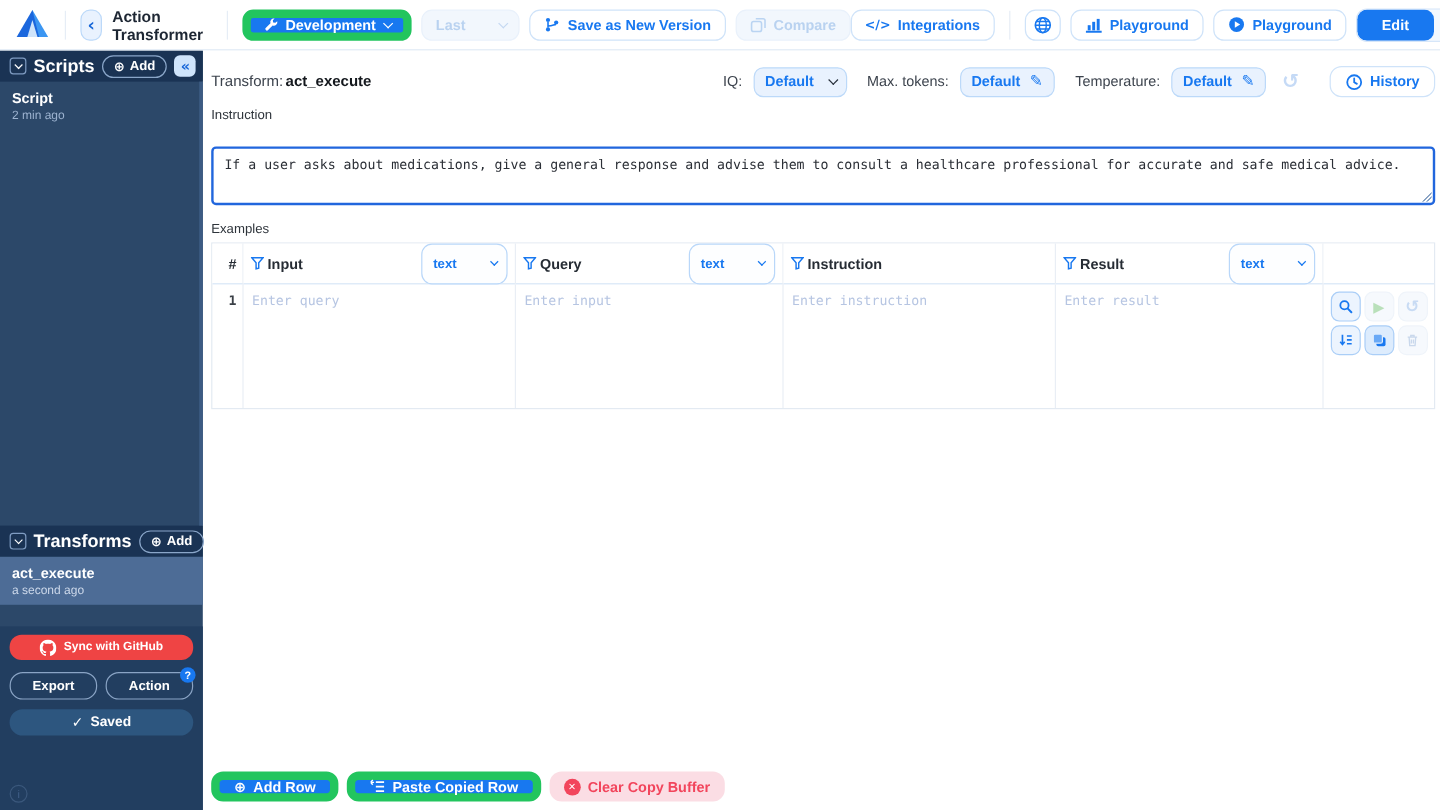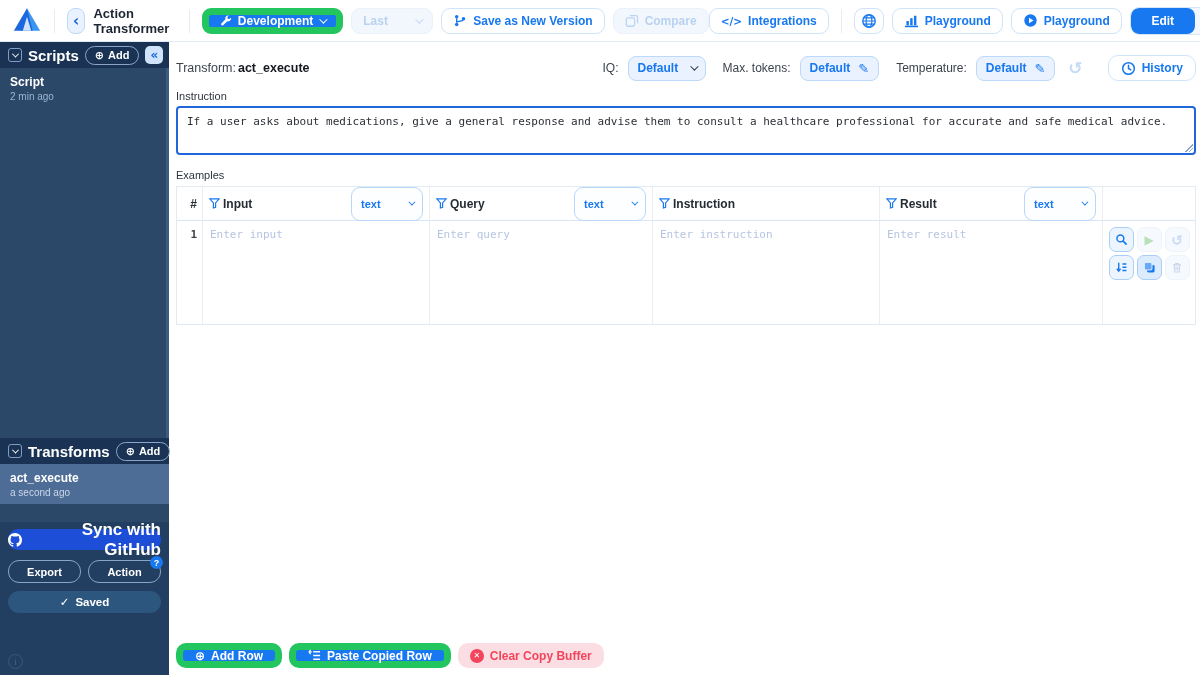--- a/index.html
+++ b/index.html
@@ -36,40 +36,40 @@
 .side-list { position:relative; flex:none; }
 .side-list.scripts { height:370px; }
 .side-list .scrollstrip { position:absolute; top:0; right:0; width:3px; height:100%; background:#3c5b83; }
 .side-item { padding:7px 10px 6px; cursor:pointer; }
 .side-item .nm { color:#fff; font-weight:bold; font-size:12px; }
 .side-item .tm { color:#9db3d0; font-size:10px; margin-top:2px; }
 .side-item.selected { background:#4d6c96; }
 .side-item.selected .tm { color:#ccd8ea; }
 .side-filler { flex:1; }
 .side-bottom { flex:none; height:153px; background:#223e60; padding:7px 8px 6px; display:flex; flex-direction:column; }
-.gh-btn { height:21px; background:#1d4ed8; border-radius:10px; color:#fff; font-size:17px; font-weight:bold; display:flex; align-items:center; justify-content:center; gap:6px; cursor:pointer;text-align:right; }
+.gh-btn { height:21px; background:#ef4444; border-radius:10px; color:#fff; font-size:10px; font-weight:bold; display:flex; align-items:center; justify-content:center; gap:6px; cursor:pointer; }
 .exp-row { display:flex; gap:7px; margin-top:10px; }
 .side-sec-btn { position:relative; flex:1; height:23px; border:1px solid #8aa4c5; border-radius:11px; color:#fff; font-size:11px; font-weight:bold; display:flex; align-items:center; justify-content:center; gap:5px; cursor:pointer; background:transparent; }
 .q-badge { position:absolute; top:-5px; right:-3px; width:13px; height:13px; border-radius:50%; background:#1878f0; color:#fff; font-size:9px; font-weight:bold; display:flex; align-items:center; justify-content:center; }
 .saved-btn { margin-top:8px; height:22px; background:#2d567f; border-radius:11px; color:#fff; font-size:11.5px; font-weight:bold; display:flex; align-items:center; justify-content:center; gap:6px; cursor:pointer; }
 .info-dot { margin-top:auto; width:15px; height:15px; border-radius:50%; background:#3350722; border:1px solid #3b587c; color:#41608a; font-size:9px; display:flex; align-items:center; justify-content:center; }
 
 
 .main { position:absolute; top:42px; left:169px; right:0; bottom:0; background:#fff; padding:13px 4px 0 7px; }
 .ctrl-row { display:flex; align-items:center; height:26px; }
 .t-label { font-size:12.5px; color:#3c434d; }
 .t-name { font-size:12.5px; font-weight:bold; color:#14181d; margin-left:2px; }
 .ctrl-right { margin-left:auto; display:flex; align-items:center; gap:9px; }
 .ctl-lbl { color:#3c434d; font-size:12px; }
 .chip { display:inline-flex; align-items:center; justify-content:space-between; gap:8px; height:25px; min-width:78px; padding:0 9px; background:#e9f2fe; border:1px solid #bcd9f9; border-radius:8px; color:#1878f0; font-size:12px; font-weight:bold; cursor:pointer; }
 .pencil { color:#1878f0; font-size:13px; }
 .undo-glyph { color:#c5daf6; font-size:17px; font-weight:bold; margin:0 4px; cursor:default; }
 .history-btn { display:inline-flex; align-items:center; gap:6px; height:26px; padding:0 12px; border:1px solid #cfe3f9; border-radius:10px; background:#fff; color:#1878f0; font-size:12px; font-weight:bold; cursor:pointer; margin-left:12px; }
 .fld-label { font-size:11px; color:#2e343b; margin-top:9px; }
-.instr-wrap { position:relative; margin-top:4px; }
+.instr-wrap { position:relative; margin-top:20px; }
 .instr-ta { width:100%; height:49px; border:2px solid #2166dd; border-radius:4px; padding:7px 9px; font-family:"DejaVu Sans Mono",monospace; font-size:11px; color:#2b2f36; resize:none; outline:none; display:block; background:#fff; }
 .resize-handle { position:absolute; right:3px; bottom:3px; width:8px; height:8px; background:linear-gradient(135deg, transparent 50%, #8aa4c5 50%, #8aa4c5 58%, transparent 58%, transparent 72%, #8aa4c5 72%, #8aa4c5 80%, transparent 80%); pointer-events:none; }
 
 
 .ex-table { margin-top:5px; display:grid; grid-template-columns:26px 227px 223px 227px 223px 1fr; border:1px solid #e3eaf2; }
 .hcell { height:34px; display:flex; align-items:center; gap:3px; padding:0 6px; border-right:1px solid #e9eef5; border-bottom:1px solid #d7e6f7; font-size:12px; font-weight:bold; color:#262c34; background:#fff; }
 .hcell:nth-child(6), .bcell:nth-child(12) { border-right:none; }
 .hcell.num { justify-content:flex-end; padding-right:5px; }
 .type-chip { margin-left:auto; display:flex; align-items:center; justify-content:space-between; width:72px; height:23px; padding:16px 9px; border:1px solid #b9d7f9; border-radius:9px; background:#fdfeff; color:#1878f0; font-size:11px; font-weight:bold; cursor:pointer; }
 .type-chip .chev { border-color:#1878f0; width:5px; height:5px; }
@@ -322,24 +322,24 @@
       <span>Result</span>
       <span class="type-chip">
         <span>text</span>
           <span class="chev"></span>
       </span>
     </div>
     <div class="hcell"></div>
 
     <div class="bcell num">1</div>
     <div class="bcell">
+      <textarea class="cell-ta" spellcheck="false" placeholder="Enter query" style=""></textarea>
+    </div>
+    <div class="bcell">
       <textarea class="cell-ta" spellcheck="false" placeholder="Enter input" style=""></textarea>
-    </div>
-    <div class="bcell">
-      <textarea class="cell-ta" spellcheck="false" placeholder="Enter query" style=""></textarea>
     </div>
     <div class="bcell">
       <textarea class="cell-ta" spellcheck="false" placeholder="Enter instruction" style=""></textarea>
     </div>
     <div class="bcell">
       <textarea class="cell-ta" spellcheck="false" placeholder="Enter result" style=""></textarea>
     </div>
     <div class="bcell">
       <div class="act-grid">
         <div class="act-btn act-on">

